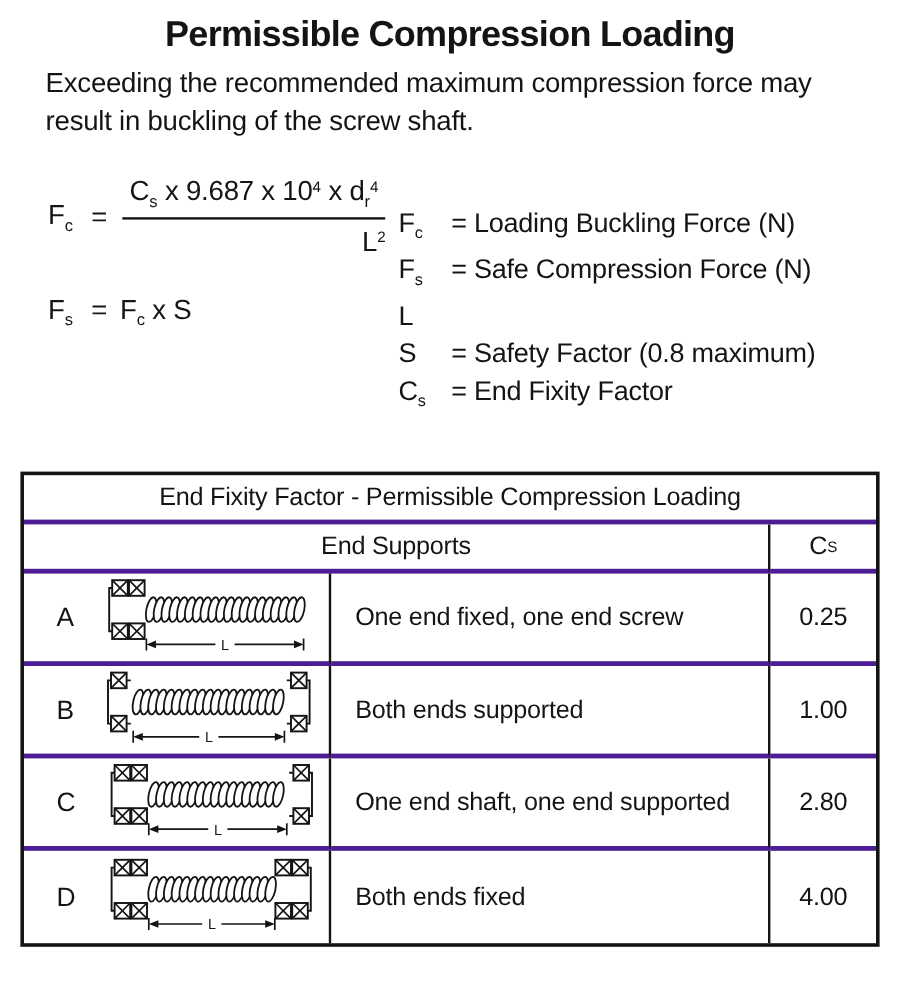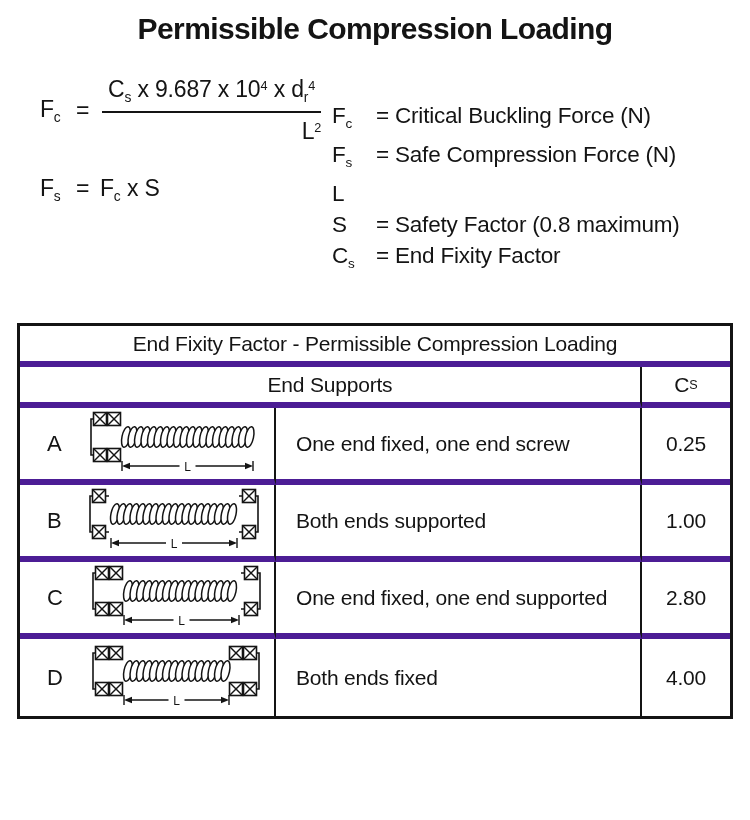--- a/index.html
+++ b/index.html
@@ -50,21 +50,21 @@
   .fixity-table {
     display: grid;
     grid-template-columns: 256px 366px 88px;
     grid-template-rows: 41px 41px 77px 77px 77px 77px;
     width: 716px;
     margin: 44px 0 0 17px;
     border: 3px solid #141414;
     box-sizing: border-box;
     font-size: 21px;
   }
-  .cell { border-right: 2px solid #141414; border-bottom: 6px solid #4c1d95; display: flex; align-items: center; box-sizing: border-box; }
+  .cell { border-right: 2px solid #141414; border-bottom: 4px solid #4c1d95; display: flex; align-items: center; box-sizing: border-box; }
   .no-r { border-right: none; }
   .no-b { border-bottom: none; }
   .t-title { grid-column: 1 / 4; justify-content: center; }
   .t-endsup { grid-column: 1 / 3; justify-content: center; }
   .t-cshead { grid-column: 3 / 4; justify-content: center; }
   .c-diag { padding-left: 27px; gap: 24px; }
   .c-desc { padding-left: 20px; }
   .c-val  { justify-content: center; }
   .letter { font-size: 22px; }
   
@@ -75,20 +75,22 @@
   .diag svg .fl   { fill: #141414; }
   .diag svg text.dimL { font-family: "Liberation Sans", sans-serif; font-size: 12px; text-anchor: middle; fill: #141414; }
 </style>
 </head>
 <body>
 
 <div class="page">
 
   <h1 class="title">Permissible Compression Loading</h1>
 
+  <p class="subtitle"><span>Exceeding the recommended maximum compression force may</span><br>
+  <span>result in buckling of the screw shaft.</span></p>
 
   <div class="content-row">
 
     <div class="formulas">
       <div class="formula fc">
         <span class="lhs"><span>F</span><span class="sb">c</span></span>
         <span class="eq">=</span>
         <span class="frac">
           <span class="num"><span>C</span><span class="sb">s</span><span> x 9.687 x 10</span><span class="sp">4</span><span> x d</span><span class="sb">r</span><span class="sp">4</span></span>
           <span class="den"><span>L</span><span class="sp">2</span></span>
@@ -97,21 +99,21 @@
       <div class="formula fs">
         <span class="lhs"><span>F</span><span class="sb">s</span></span>
         <span class="eq">=</span>
         <span class="rhs"><span>F</span><span class="sb">c</span><span> x S</span></span>
       </div>
     </div>
 
     <div class="definitions">
       <div class="def-row">
         <span class="sym"><span>F</span><span class="sb">c</span></span>
-        <span class="dsc">= Critical Buckling Force (N)</span>
+        <span class="dsc">= Loading Buckling Force (N)</span>
       </div>
       <div class="def-row">
         <span class="sym"><span>F</span><span class="sb">s</span></span>
         <span class="dsc">= Safe Compression Force (N)</span>
       </div>
       <div class="def-row">
         <span class="sym"><span>L</span></span>
       </div>
       <div class="def-row">
         <span class="sym"><span>S</span></span>
@@ -273,21 +275,21 @@
             <ellipse cx="145" cy="27" rx="4" ry="10.5" transform="rotate(12 145 27)" class="coil"></ellipse>
             <line x1="37" y1="51" x2="37" y2="61" class="ln"></line>
             <line x1="152" y1="51" x2="152" y2="61" class="ln"></line>
             <line x1="44" y1="56" x2="86.5" y2="56" class="ln"></line>
             <line x1="102.5" y1="56" x2="145" y2="56" class="ln"></line>
             <polygon points="37,56 45,52.8 45,59.2" class="fl"></polygon>
             <polygon points="152,56 144,52.8 144,59.2" class="fl"></polygon>
             <text x="94.5" y="60.5" class="dimL">L</text>
           </svg></span>
     </div>
-    <div class="cell c-desc">One end fixed, one end supported</div>
+    <div class="cell c-desc">One end shaft, one end supported</div>
     <div class="cell c-val no-r">2.80</div>
 
     <div class="cell c-diag no-b">
       <span class="letter">D</span>
       <span class="diag"><svg viewBox="0 0 178 62" width="178" height="62" xmlns="http://www.w3.org/2000/svg">
             <path d="M34 9 H6 V45 H34" class="br"></path>
             <rect x="8.5" y="2.5" width="13" height="13" class="dk"></rect>
             <line x1="8.5" y1="2.5" x2="21.5" y2="15.5" class="ln"></line>
             <line x1="21.5" y1="2.5" x2="8.5" y2="15.5" class="ln"></line>
             <rect x="22.5" y="2.5" width="13" height="13" class="dk"></rect>

